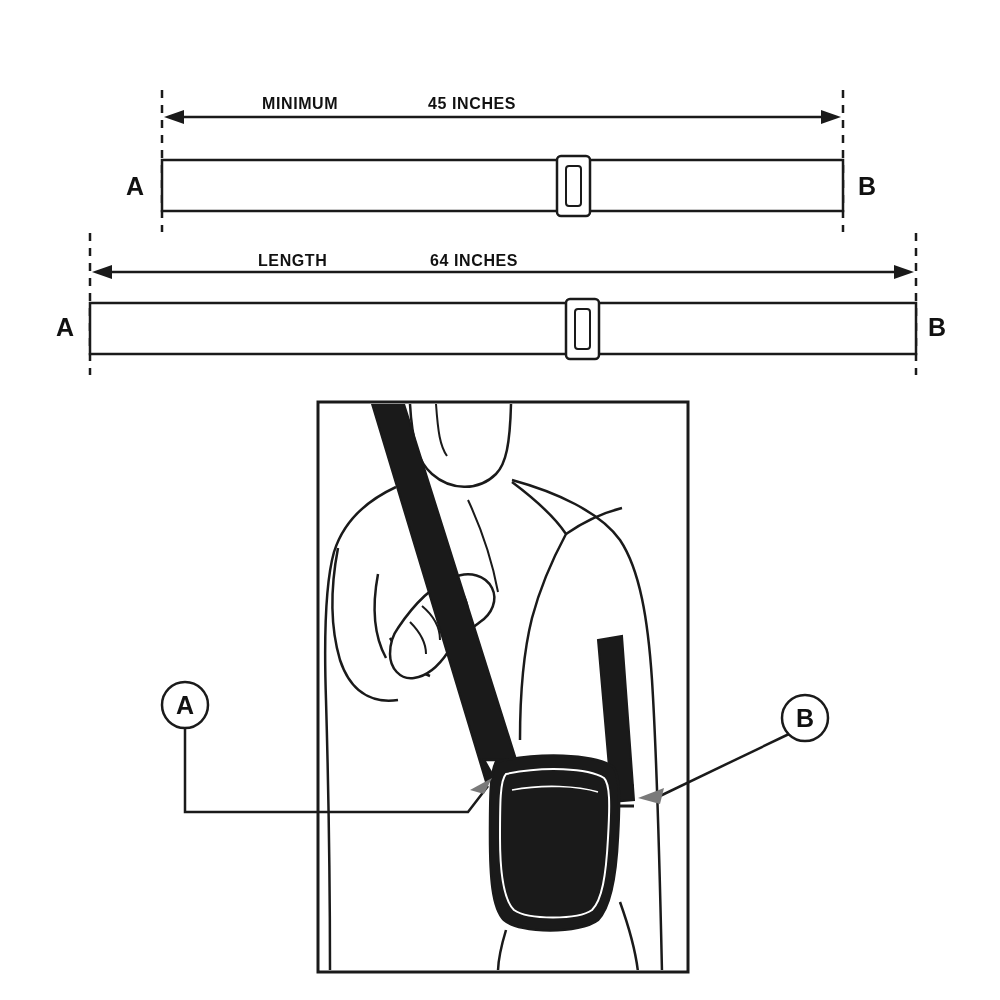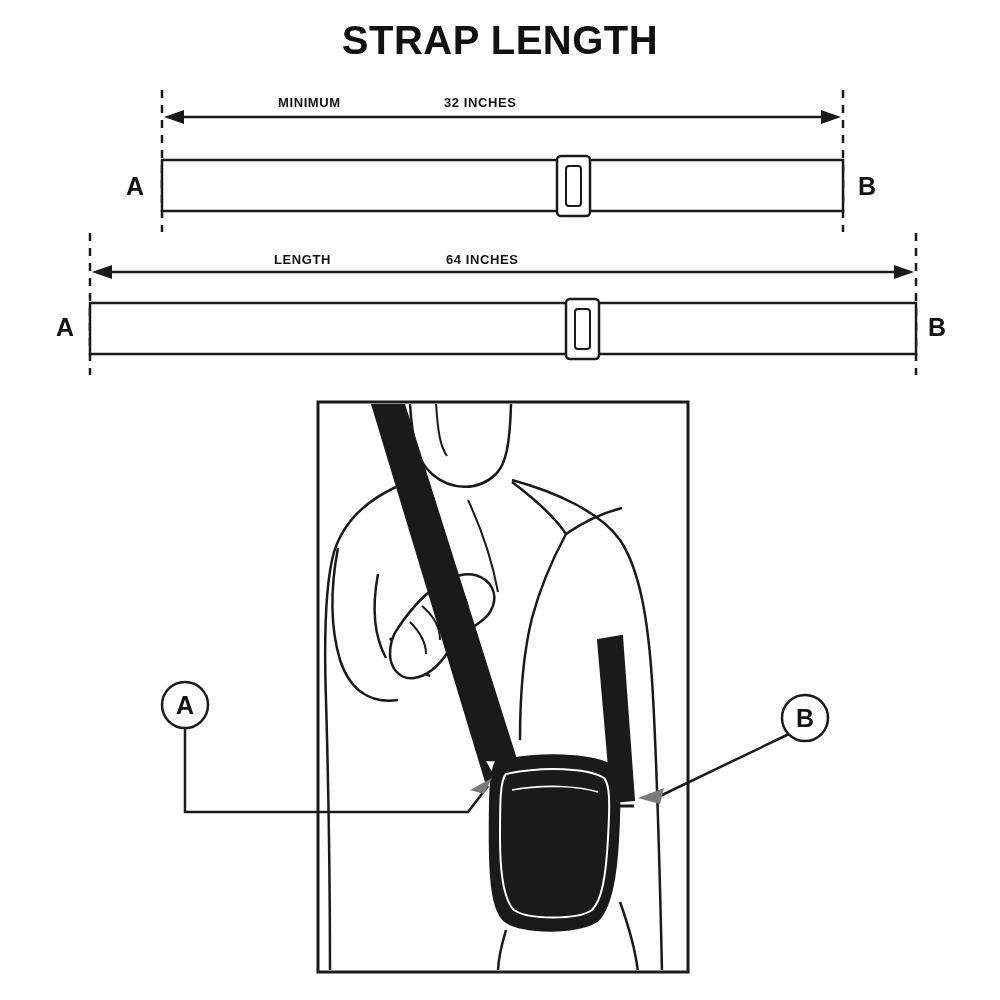--- a/index.html
+++ b/index.html
@@ -28,26 +28,25 @@
     top: 18px;
     width: 1000px;
     text-align: center;
     font-size: 40px;
     font-weight: bold;
     letter-spacing: 0.5px;
     color: #111111;
   }
   .dim-label {
     position: absolute;
-    font-size: 13px;
+    font-size: 16px;
     font-weight: bold;
     letter-spacing: 0.6px;
     color: #111111;
     white-space: nowrap;
-    margin-left: 16px;
   }
   .end-label {
     position: absolute;
     font-size: 25px;
     font-weight: bold;
     color: #111111;
   }
   svg {
     position: absolute;
     left: 0;
@@ -59,24 +58,23 @@
     font-weight: bold;
     font-family: "Liberation Sans", sans-serif;
     fill: #111111;
   }
 </style>
 </head>
 <body>
 
 <div id="stage">
 
-  <div class="title">STRAP LENGTH</div>
 
   <div class="dim-label" style="left:262px; top:95px;">MINIMUM</div>
-  <div class="dim-label" style="left:428px; top:95px;">32 INCHES</div>
+  <div class="dim-label" style="left:428px; top:95px;">45 INCHES</div>
   <div class="end-label" style="left:126px; top:172px;">A</div>
   <div class="end-label" style="left:858px; top:172px;">B</div>
 
   <svg width="1000" height="1000" viewBox="0 0 1000 1000" aria-hidden="true">
 
     <g>
 
       <line x1="162" y1="90" x2="162" y2="232" stroke="#1a1a1a" stroke-width="2.5" stroke-dasharray="8 7"></line>
       <line x1="843" y1="90" x2="843" y2="232" stroke="#1a1a1a" stroke-width="2.5" stroke-dasharray="8 7"></line>
 

